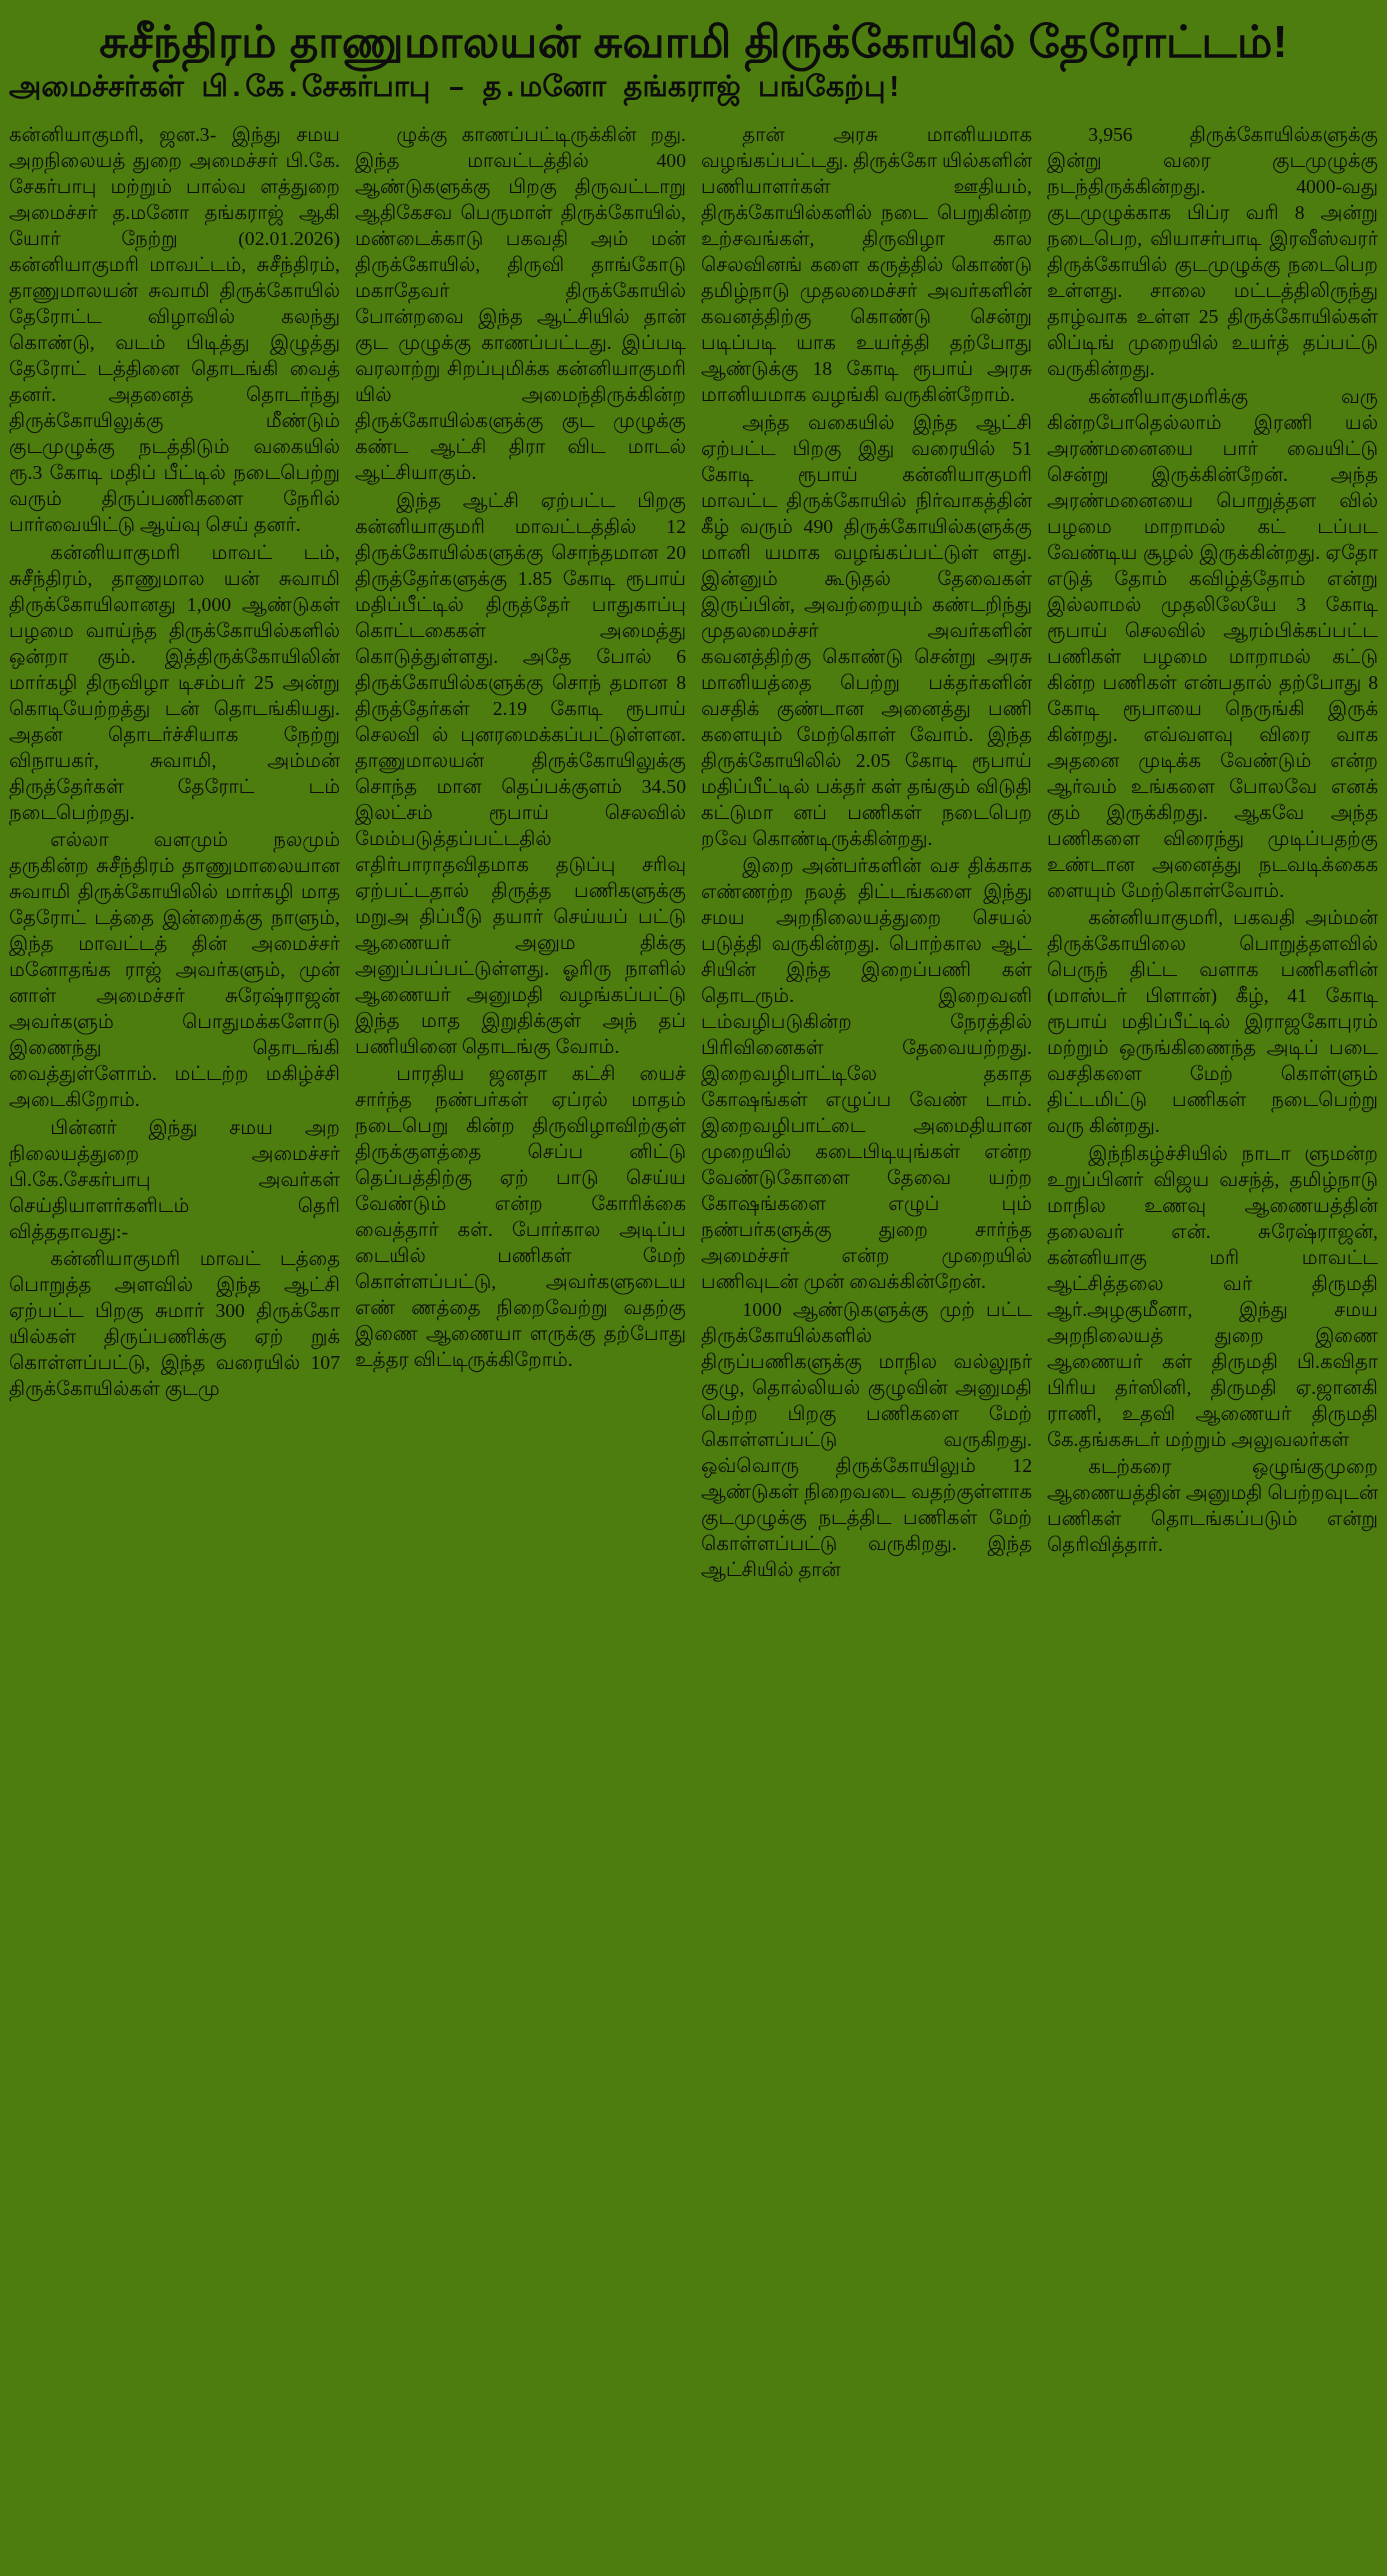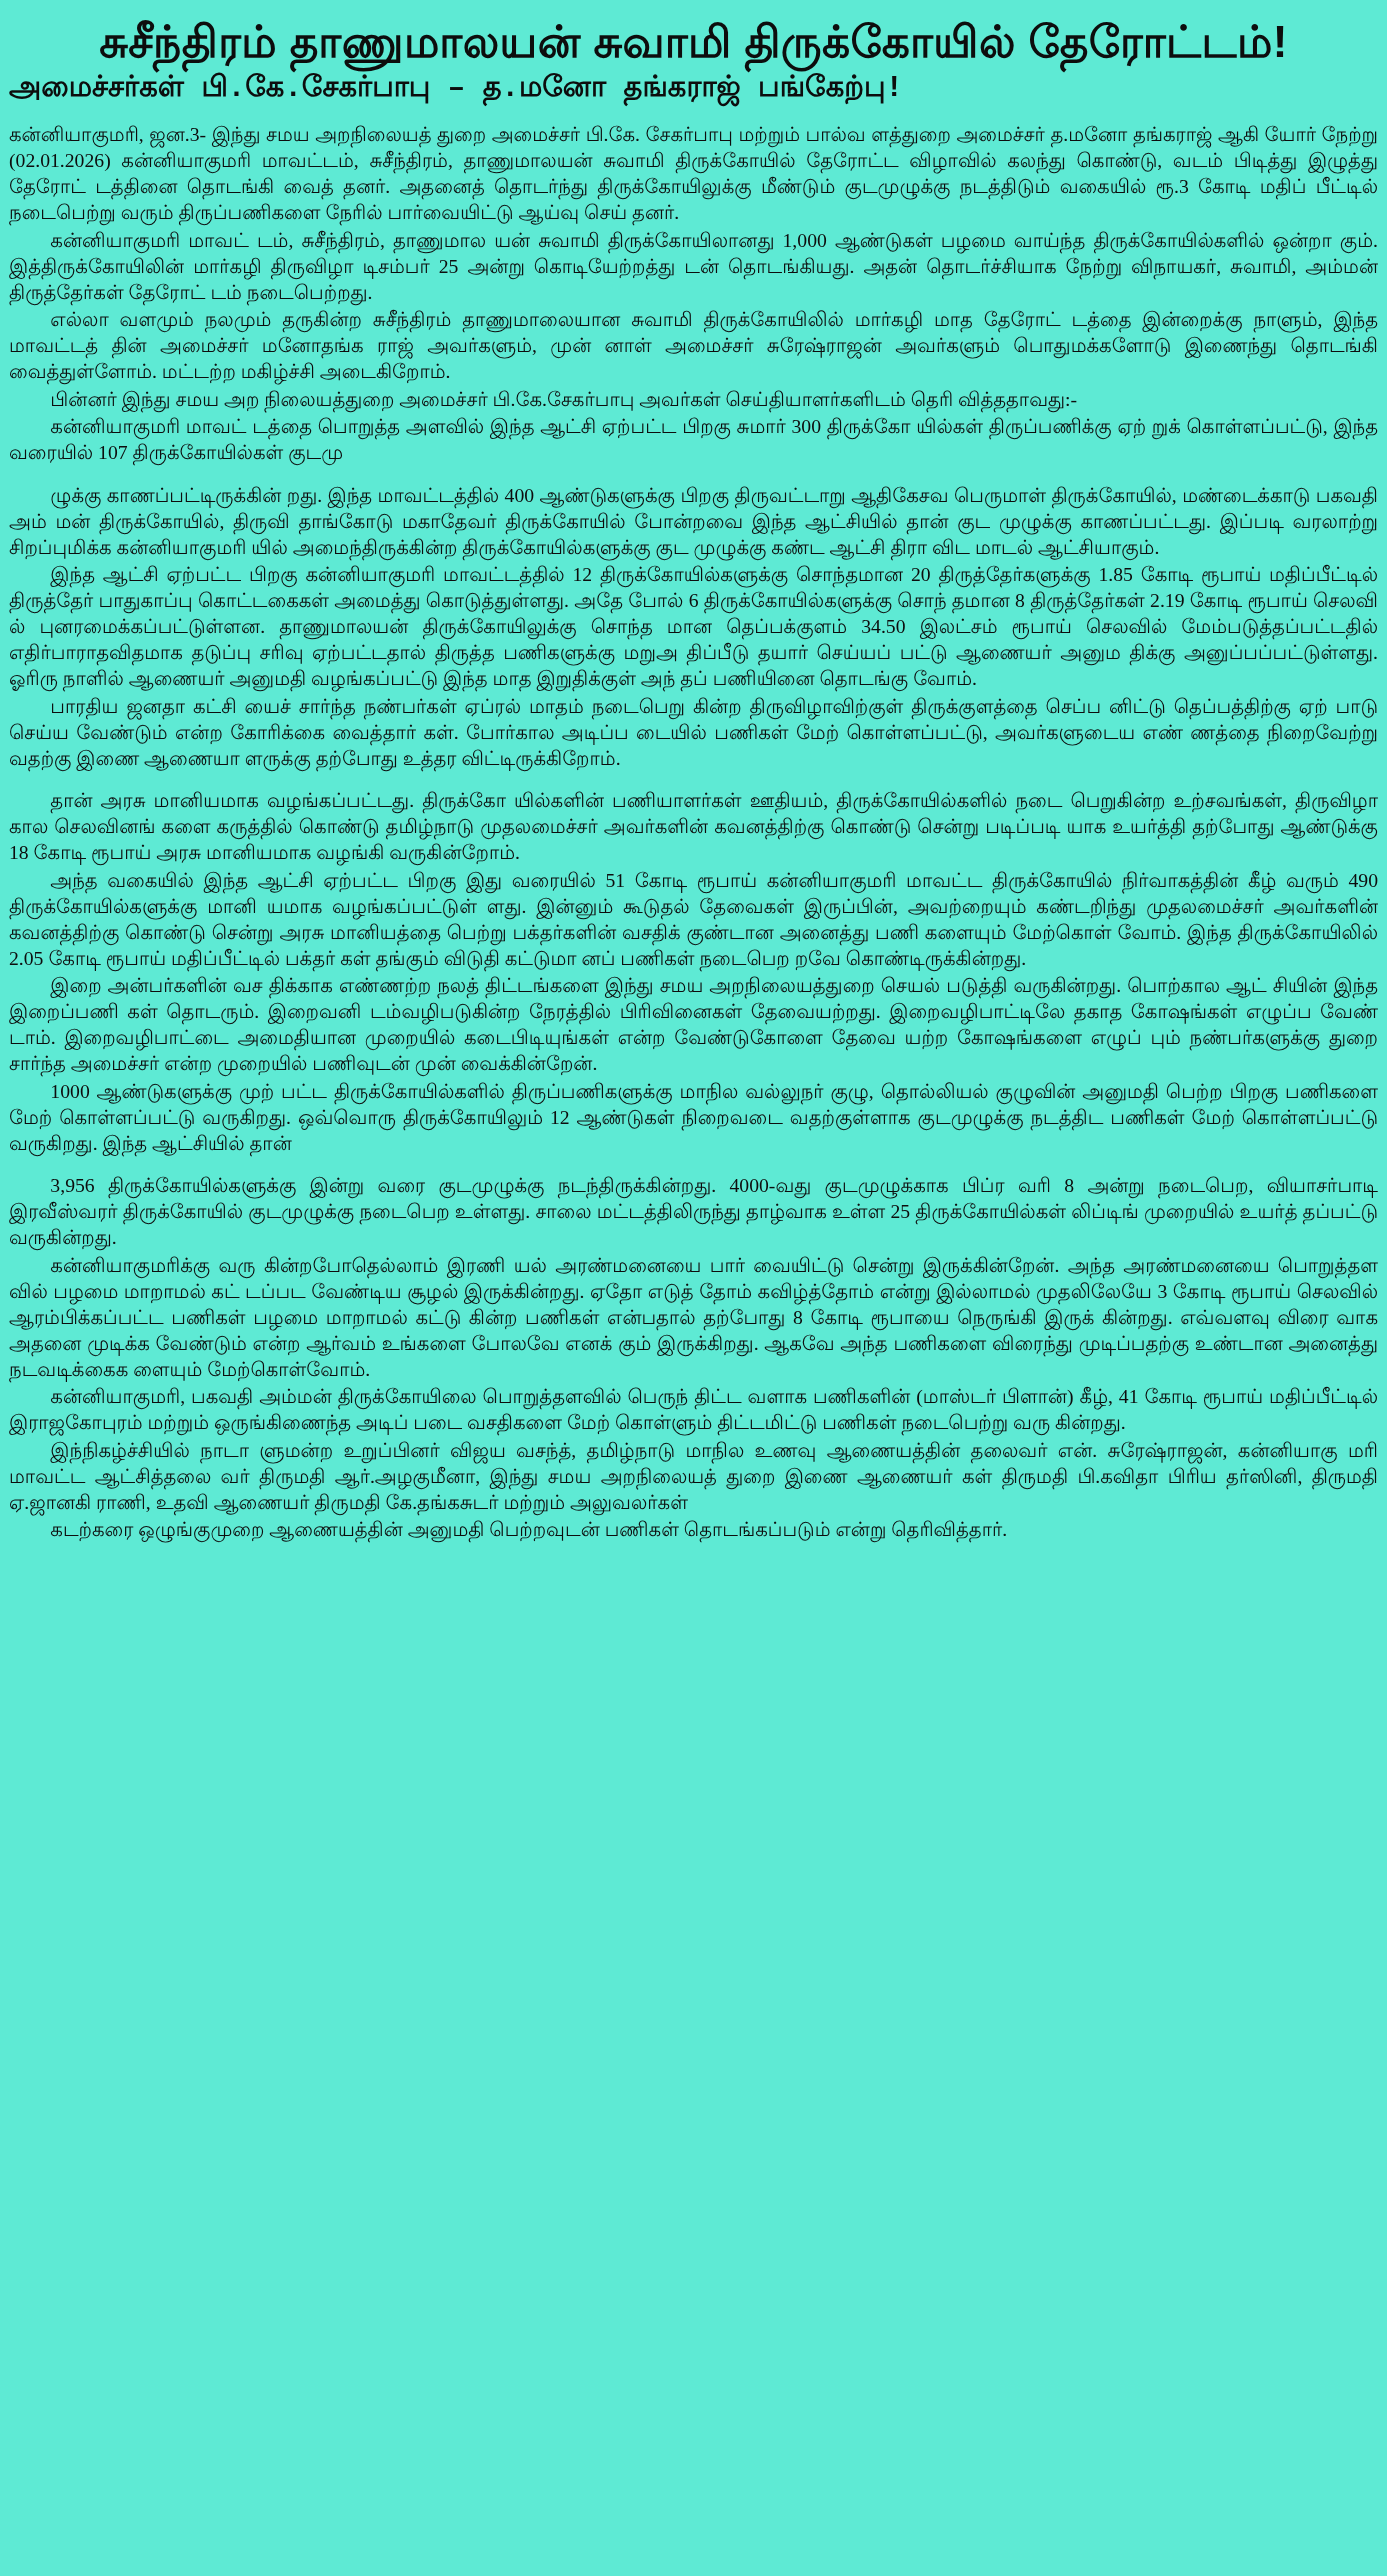--- a/index.html
+++ b/index.html
@@ -5,21 +5,21 @@
   * { box-sizing: border-box; }
   html, body { margin: 0; padding: 0; }
   body {
     background: #d9d9d9;
     font-family: "Liberation Serif", "DejaVu Serif", serif;
   }
   .page {
     width: 1387px;
     min-height: 2576px;
     margin: 0 auto;
-    background: #5eead4;
+    background: #4d7c0f;
     color: #0d0d0d;
     padding: 10.6px 9px 15px 9px;
   }
   .headline {
     font-family: "Liberation Sans", "DejaVu Sans", sans-serif;
     font-size: 44px;
     line-height: 1.15;
     font-weight: 700;
     text-align: center;
     margin: 6px 0 4.5px 0;
@@ -28,21 +28,21 @@
   .subheadline {
     font-family: Liberation Mono, monospace;
     font-size: 29px;
     line-height: 1.2;
     font-weight: 700;
     text-align: left;
     margin: 4.5px 0 15px 0;
   }
   .columns {
     display: flex;
-    flex-direction: column;
+    flex-direction: row;
     gap: 15px;
     align-items: stretch;
   }
   .col {
     flex: 1 1 0;
     min-width: 0;
     font-size: 19.7px;
     line-height: 1.32;
     text-align: justify;
     text-justify: inter-word;

